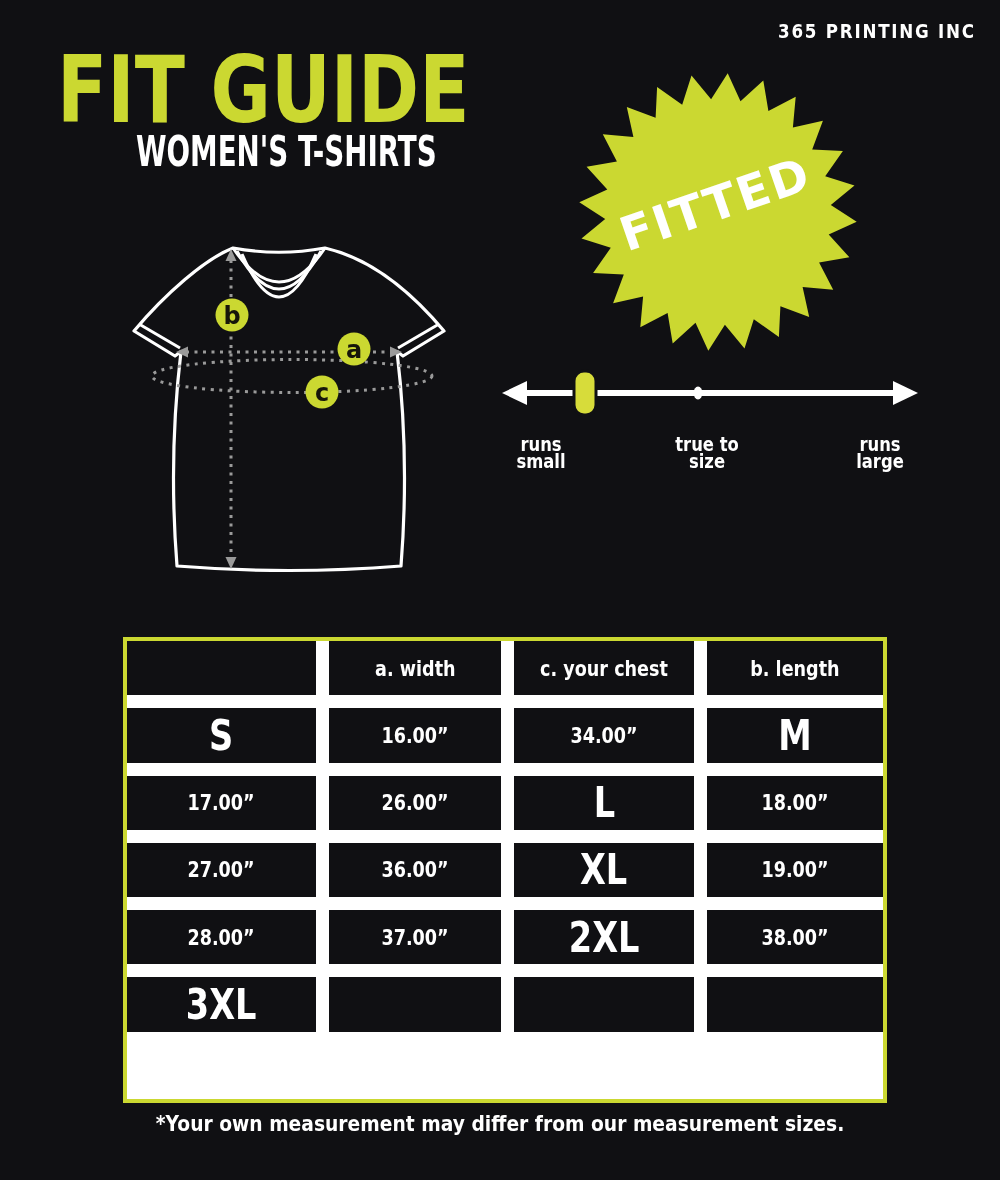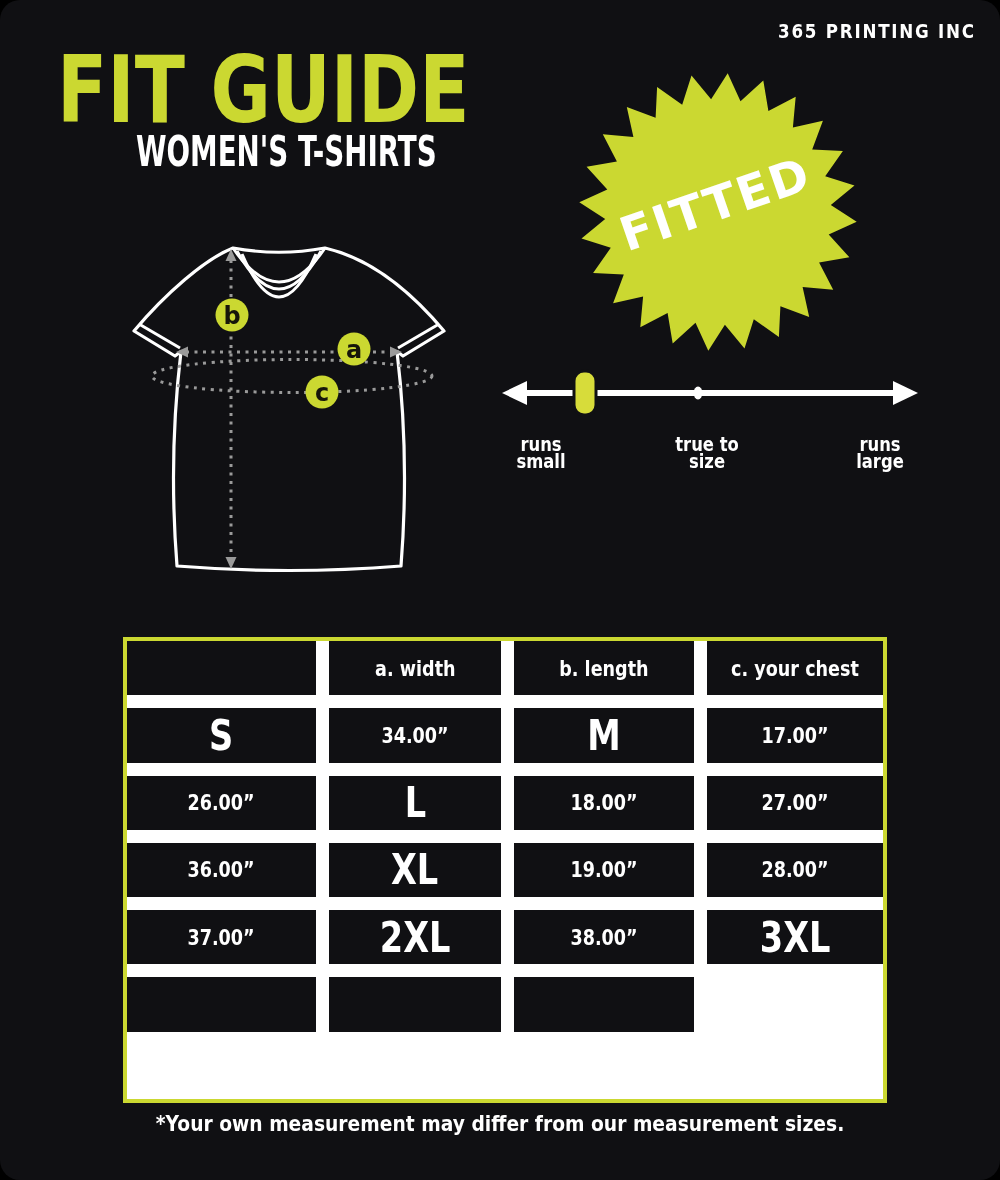--- a/index.html
+++ b/index.html
@@ -6,21 +6,21 @@
     --accent:#cbd831;
     --pill:#d7dc3a;
     --bg:#101013;
     --txt:#ffffff;
     --dash:#9a9a9a;
     --marker-letter:#16160a;
   }
   *{margin:0;padding:0;box-sizing:border-box;}
   html,body{background:#000;}
   body{font-family:"DejaVu Sans","Liberation Sans",sans-serif;font-weight:bold;color:var(--txt);}
-  .canvas{position:relative;width:1000px;height:1180px;background:var(--bg);overflow:hidden;border-radius:20px;}
+  .canvas{position:relative;width:1000px;height:1180px;background:var(--bg);overflow:hidden;}
 
   .brand{position:absolute;top:20px;right:24px;font-size:19px;letter-spacing:2px;
          transform:scaleX(0.88);transform-origin:right center;white-space:nowrap;}
 
   .title{position:absolute;left:57px;top:45px;font-size:92px;line-height:1;color:var(--accent);
          transform:scaleX(0.80);transform-origin:left center;white-space:nowrap;letter-spacing:0px;}
   .subtitle{position:absolute;right:563px;top:131px;font-size:42px;line-height:1;
          transform:scaleX(0.66);transform-origin:right center;white-space:nowrap;}
 
   .tshirt-svg{position:absolute;left:120px;top:228px;}
@@ -119,28 +119,31 @@
   </div>
 
   <div class="size-table">
     <div class="cell hdr">
         <span></span>
       </div>
     <div class="cell hdr">
         <span>a. width</span>
       </div>
     <div class="cell hdr">
+        <span>c. your chest</span>
+      </div>
+    <div class="cell hdr">
         <span>b. length</span>
       </div>
-    <div class="cell hdr">
-        <span>c. your chest</span>
-      </div>
 
     <div class="cell size">
         <span>S</span>
+      </div>
+    <div class="cell val">
+        <span>16.00”</span>
       </div>
     <div class="cell val">
         <span>34.00”</span>
       </div>
 
     <div class="cell size">
         <span>M</span>
       </div>
     <div class="cell val">
         <span>17.00”</span>

